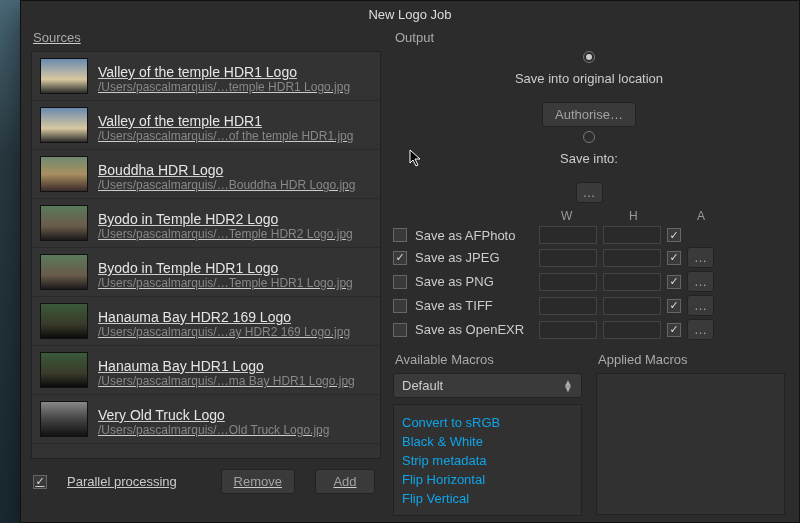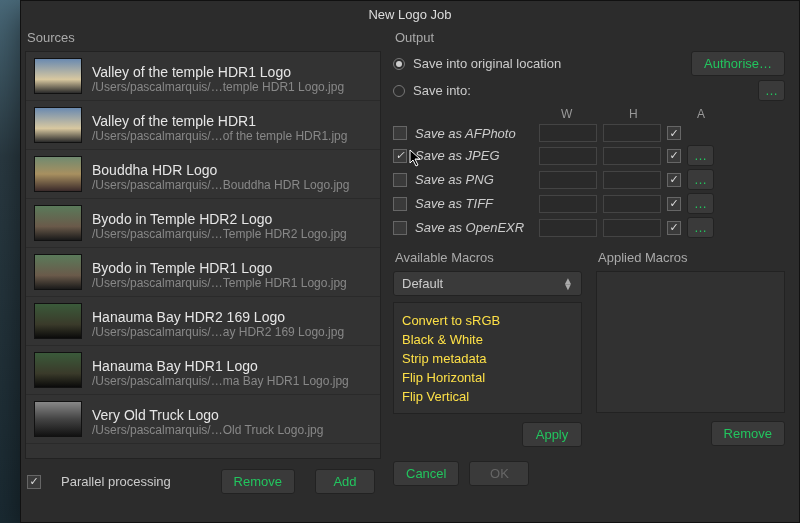--- a/index.html
+++ b/index.html
@@ -30,21 +30,22 @@
   }
   .content {
     display: flex;
     padding: 0 0 0 0;
     height: calc(100% - 28px);
   }
   .left {
     width: 360px;
     display: flex;
     flex-direction: column;
-    padding: 0 0 0 4px;
+    padding: 0 0 0 10px;
+    text-decoration: underline;
   }
   .right {
     flex: 1;
     padding: 0 14px 0 12px;
   }
   .section-label {
     color: #aaa;
     font-size: 13px;
     margin: 2px 0 6px 2px;
   }
@@ -91,54 +92,54 @@
     display:inline-flex;
     align-items:center; justify-content:center;
     font-size:11px; color:#ddd;
     background:#3a3a3a;
     flex-shrink:0;
   }
   .chk.checked::after { content:"✓"; }
   .btn {
     background:#3a3a3a;
     border:1px solid #222;
-    color:#22c55e;
+    color:#a3a3a3;
     padding:4px 12px;
     font-size:13px;
     border-radius:3px;
     min-width:60px;
     text-align:center;
   }
   .btn.small { padding:2px 6px; min-width:24px; }
   .radio {
     width:12px;height:12px;border:1px solid #777;border-radius:50%;
     display:inline-block;flex-shrink:0; position:relative;
   }
   .radio.on::after{content:"";position:absolute;left:2px;top:2px;width:6px;height:6px;border-radius:50%;background:#ccc;}
-  .row { display:flex; align-items:center; gap:8px; margin:4px 0; }
+  .row { display:flex; align-items:center; gap:8px; margin:4px 0;flex-direction:column; }
   .col-labels { display:flex; gap:8px; margin-left:168px; margin-top:6px;}
   .col-labels span { width:60px; color:#999; font-size:12px;}
   .fmt-row { display:flex; align-items:center; gap:6px; margin:3px 0; }
-  .fmt-row .lab { width:140px; display:flex; align-items:center; gap:8px;font-style:italic;}
+  .fmt-row .lab { width:140px; display:flex; align-items:center; gap:8px;}
   .numbox {
     width:58px;height:18px;border:1px solid #444;background:#2a2a2a;
   }
   .macros-cols { display:flex; gap:14px; margin-top:10px;}
   .macros-col { flex:1;}
   .select {
     background:#3a3a3a;border:1px solid #222;color:#ccc;
     padding:4px 8px;display:flex;justify-content:space-between;align-items:center;
     border-radius:3px;font-size:13px;
   }
   .updown { font-size:10px; line-height:6px; color:#aaa;}
   .macro-list {
     background:#313131;border:1px solid #222;margin-top:6px;
     padding:6px 8px; height:112px;
   }
-  .macro-list div { color:#fde047; font-size:13px; margin:4px 0;}
+  .macro-list div { color:#0ea5e9; font-size:13px; margin:4px 0;}
   .applied-box {
     background:#313131;border:1px solid #222;margin-top:6px;
     height:142px;
   }
   .bottom-actions { display:flex; justify-content:space-between; margin-top:8px;align-items:center;}
   .footer-actions { display:flex; justify-content:flex-start; gap:10px; margin-top:14px;}
   .cursor {
     position:absolute;
     left:388px; top:148px;
     width:14px;height:18px;

